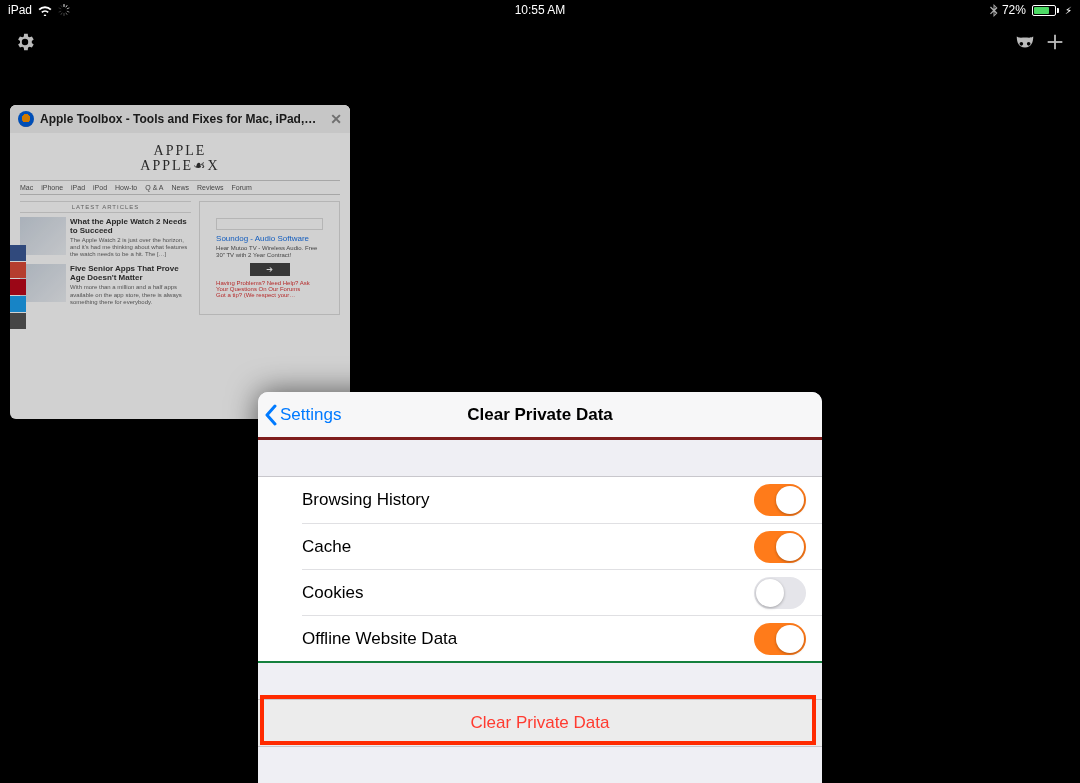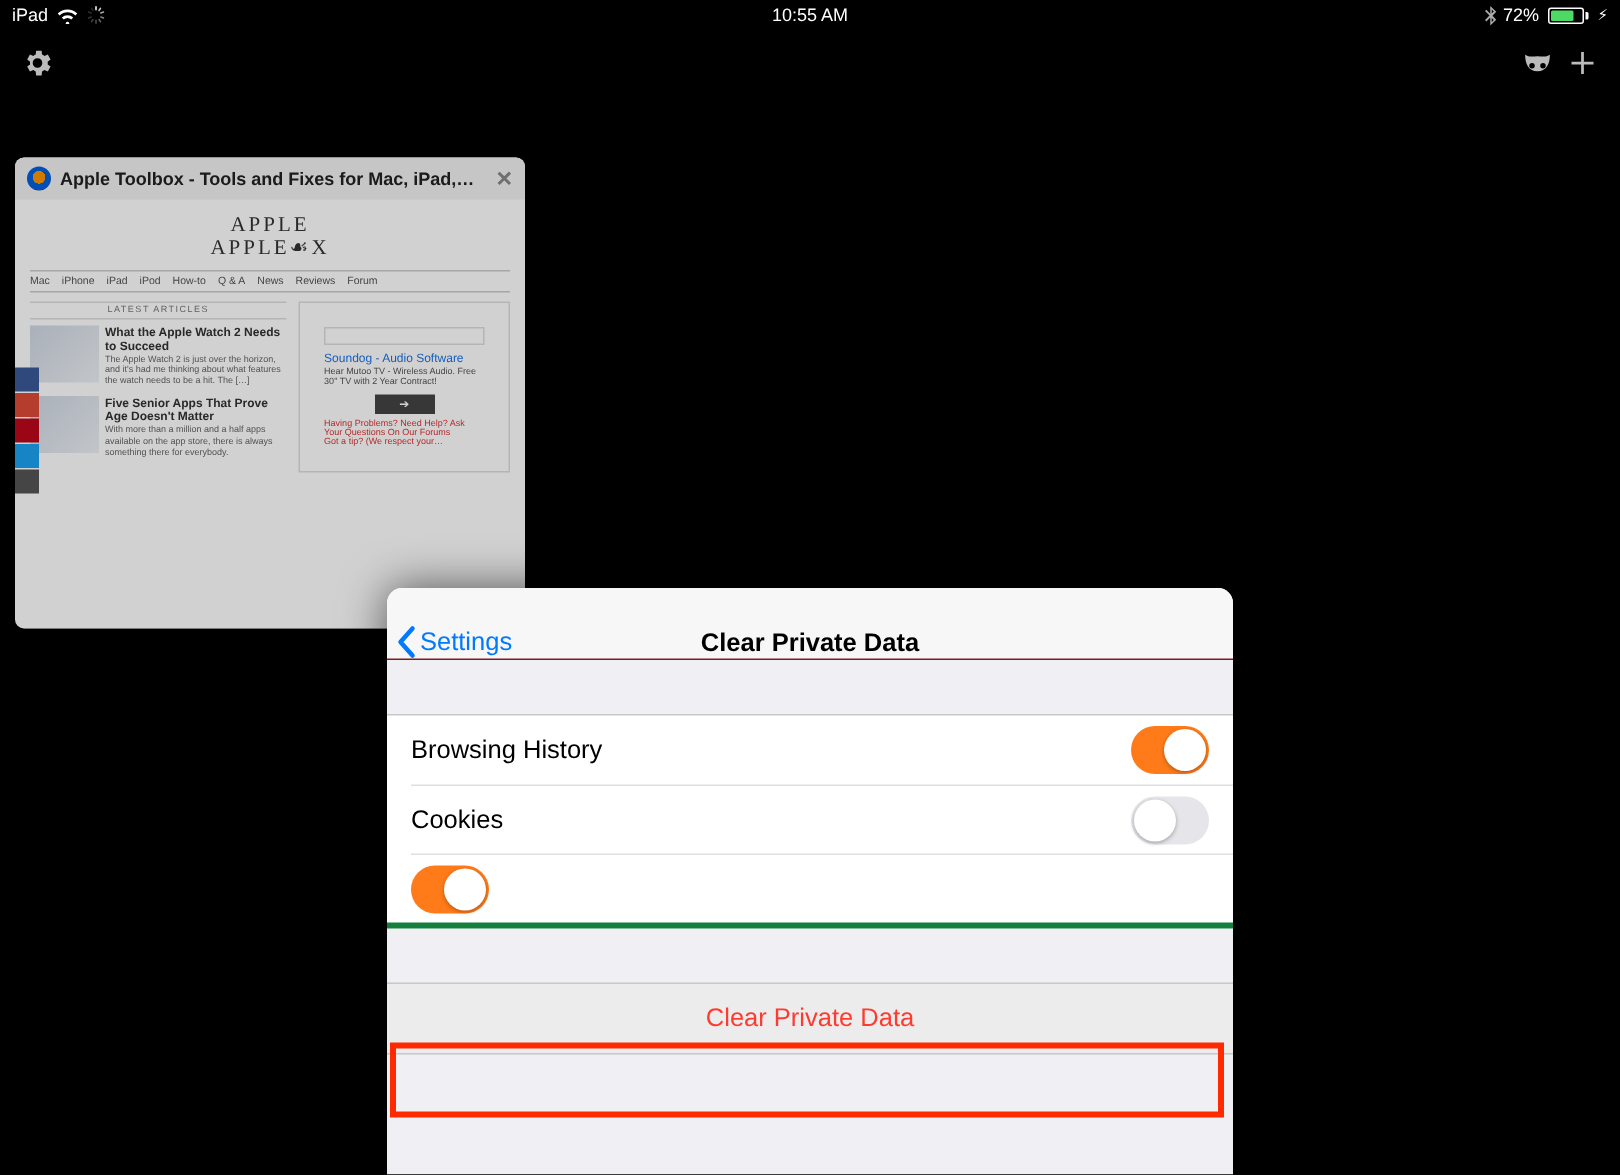--- a/index.html
+++ b/index.html
@@ -46,25 +46,25 @@
   .sidebar-text { font-size: 6px; color: #555; line-height:1.2; margin-bottom:4px;}
   .sidebar-btn { background:#444; color:#fff; text-align:center; font-size:8px; padding:2px 8px; margin:2px auto; width:40px;}
   .sidebar-foot1 { color:#d33; font-size:6px; margin-top:4px;}
   .sidebar-foot2 { color:#d33; font-size:6px;}
   .social-strip { position:absolute; left:0; top:140px; width:16px; }
   .social-strip div { width:16px; height:16px; margin-bottom:1px;}
   .sc-fb{background:#3b5998;} .sc-gp{background:#dd4b39;} .sc-pn{background:#bd081c;} .sc-tw{background:#1da1f2;} .sc-ma{background:#555;}
 
   
   .modal { position: absolute; left: 258px; top: 392px; width: 564px; height: 391px; background: #efeff4; border-radius: 10px 10px 0 0; overflow: hidden; box-shadow: 0 0 30px rgba(0,0,0,.6); }
-  .modal-nav { height: 48px; background: #f7f7f8; border-bottom: 1px solid #7f1d1d; display: flex; align-items: flex-end; position: relative; }
+  .modal-nav { height: 48px; background: #f7f7f8; border-bottom: 3px solid #7f1d1d; display: flex; align-items: center; position: relative; }
   .modal-back { display: flex; align-items: center; color: #007aff; font-size: 17px; padding-left: 6px; cursor: pointer; gap: 2px; }
   .modal-back svg { width: 14px; height: 22px; }
   .modal-title { position: absolute; left: 50%; transform: translateX(-50%); font-size: 17px; font-weight: 600; color: #000; }
-  .group { margin-top: 36px; background: #fff; border-top: 1px solid #c8c7cc; border-bottom: 4px solid #15803d; }
+  .group { margin-top: 36px; background: #fff; border-top: 1px solid #c8c7cc; border-bottom: 2px solid #15803d; padding-left: 28px; }
   .row { height: 46px; display: flex; align-items: center; padding: 0 16px; font-size: 17px; color: #000; }
   .row + .row { border-top: 1px solid #e0e0e3; margin-left: 16px; padding-left: 0; padding-right:16px; }
   .row + .row::before{content:"";}
   .row .lbl { flex: 1; }
   .switch { width: 52px; height: 32px; border-radius: 16px; position: relative; cursor: pointer; }
   .switch.on { background: #ff7b1a; }
   .switch.off { background: #e5e5ea; }
   .knob { width: 28px; height: 28px; background: #fff; border-radius: 50%; position: absolute; top: 2px; box-shadow: 0 1px 3px rgba(0,0,0,.3); }
   .switch.on .knob { right: 2px; }
   .switch.off .knob { left: 2px; }
@@ -210,26 +210,33 @@
   </div>
 
   <div class="group">
     <div class="row">
       <span class="lbl">Browsing History</span>
       <span class="switch on">
           <span class="knob"></span>
         </span>
     </div>
     <div class="row">
+      <span class="lbl">Cache</span>
+      <span class="switch on">
+          <span class="knob"></span>
+        </span>
+    </div>
+    <div class="row">
       <span class="lbl">Cookies</span>
       <span class="switch off">
           <span class="knob"></span>
         </span>
     </div>
     <div class="row">
+      <span class="lbl">Offline Website Data</span>
       <span class="switch on">
           <span class="knob"></span>
         </span>
     </div>
   </div>
 
   <div class="action-group">
     <div class="action-row">Clear Private Data</div>
   </div>
 

